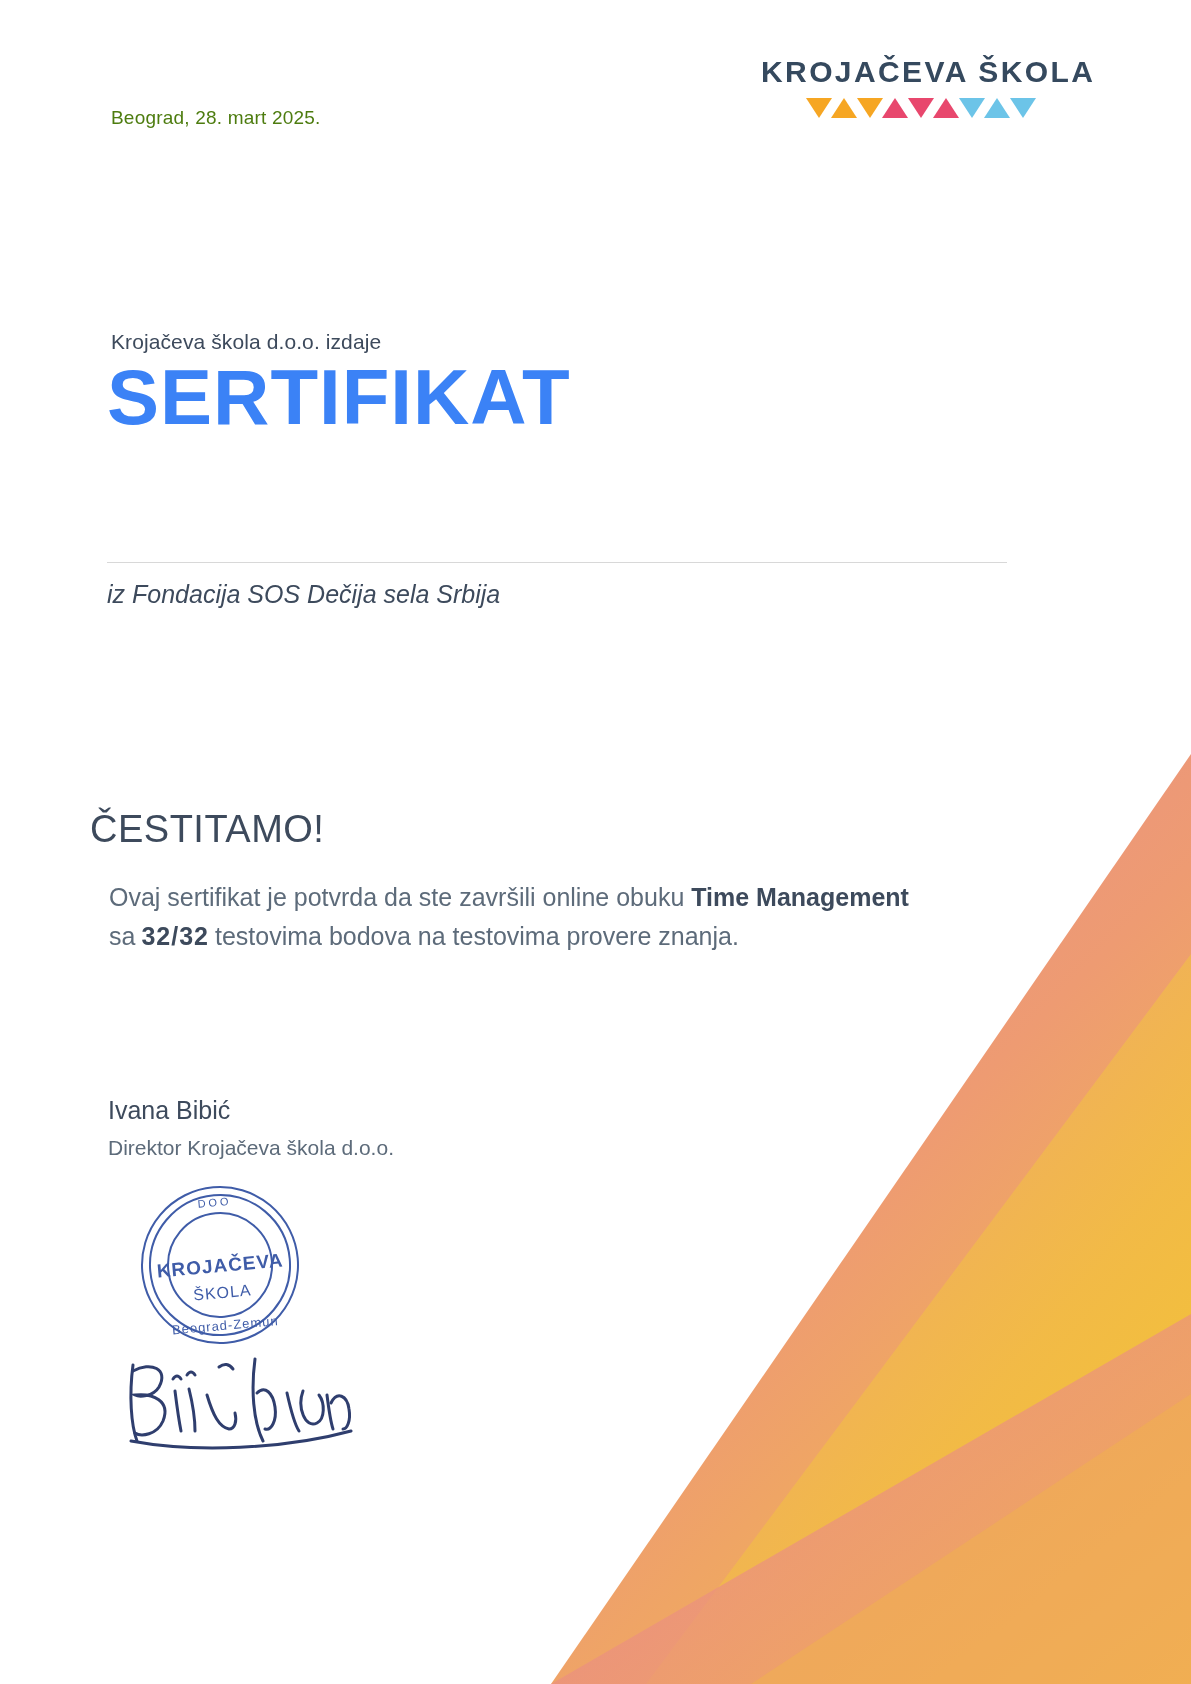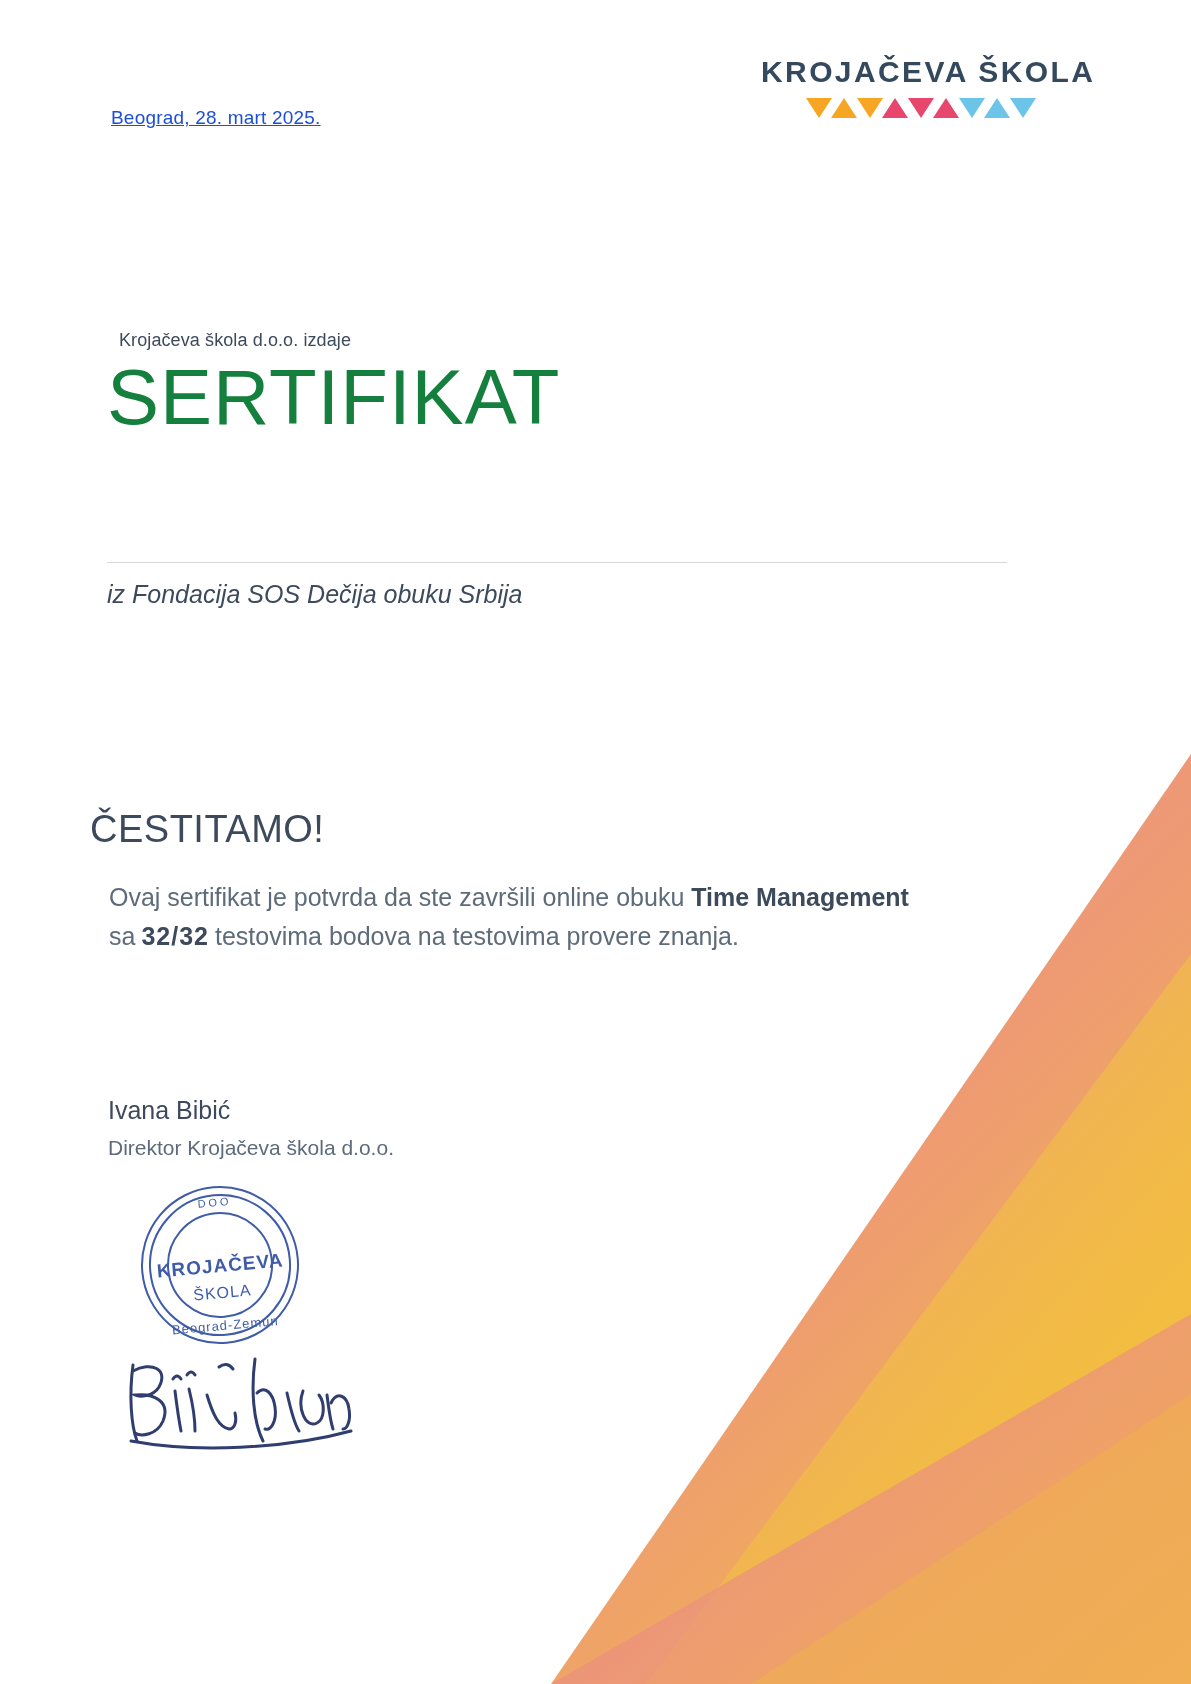--- a/index.html
+++ b/index.html
@@ -25,23 +25,22 @@
     height: 930px;
     pointer-events: none;
   }
 
   
   .date-line {
     position: absolute;
     left: 111px;
     top: 107px;
     font-size: 19px;
-    color: #1d4ed8;
+    color: #4d7c0f;
     letter-spacing: .2px;
-    text-decoration: underline;
   }
 
   .logo-block {
     position: absolute;
     right: 110px;
     top: 55px;
     width: 320px;
     text-align: center;
   }
   .logo-text {
@@ -67,33 +66,32 @@
   .tri.down { }
   .tri.up {
     margin-left: -1px;
   }
 
   
   .issuer {
     position: absolute;
     left: 111px;
     top: 330px;
-    font-size: 18px;
+    font-size: 21px;
     color: #3d4a5c;
     letter-spacing: .1px;
-    margin-left: 8px;
   }
   .cert-title {
     position: absolute;
     left: 107px;
     top: 352px;
     font-size: 78px;
-    font-weight: normal;
+    font-weight: bold;
     letter-spacing: 1px;
-    color: #15803d;
+    color: #3b82f6;
   }
 
   
   .recipient-wrap {
     position: absolute;
     left: 107px;
     top: 560px;
     width: 900px;
   }
   .recipient-name {
@@ -219,21 +217,21 @@
     <span class="tri up" style="border-bottom:20px solid #6cc4e8;"></span>
     <span class="tri down" style="border-top:20px solid #6cc4e8;"></span>
   </div>
 </div>
 
 <div class="issuer">Krojačeva škola d.o.o. izdaje</div>
 <div class="cert-title">SERTIFIKAT</div>
 
 <div class="recipient-wrap">
   <div class="recipient-rule"></div>
-  <div class="recipient-org">iz Fondacija SOS Dečija obuku Srbija</div>
+  <div class="recipient-org">iz Fondacija SOS Dečija sela Srbija</div>
 </div>
 
 <div class="congrats">ČESTITAMO!</div>
 
 <div class="body-text">
   <span>Ovaj sertifikat je potvrda da ste završili online obuku </span><b>Time Management</b><br>
   <span>sa</span><span class="score">32/32</span><span>testovima bodova na testovima provere znanja.</span>
 </div>
 
 <div class="sig-name">Ivana Bibić</div>

